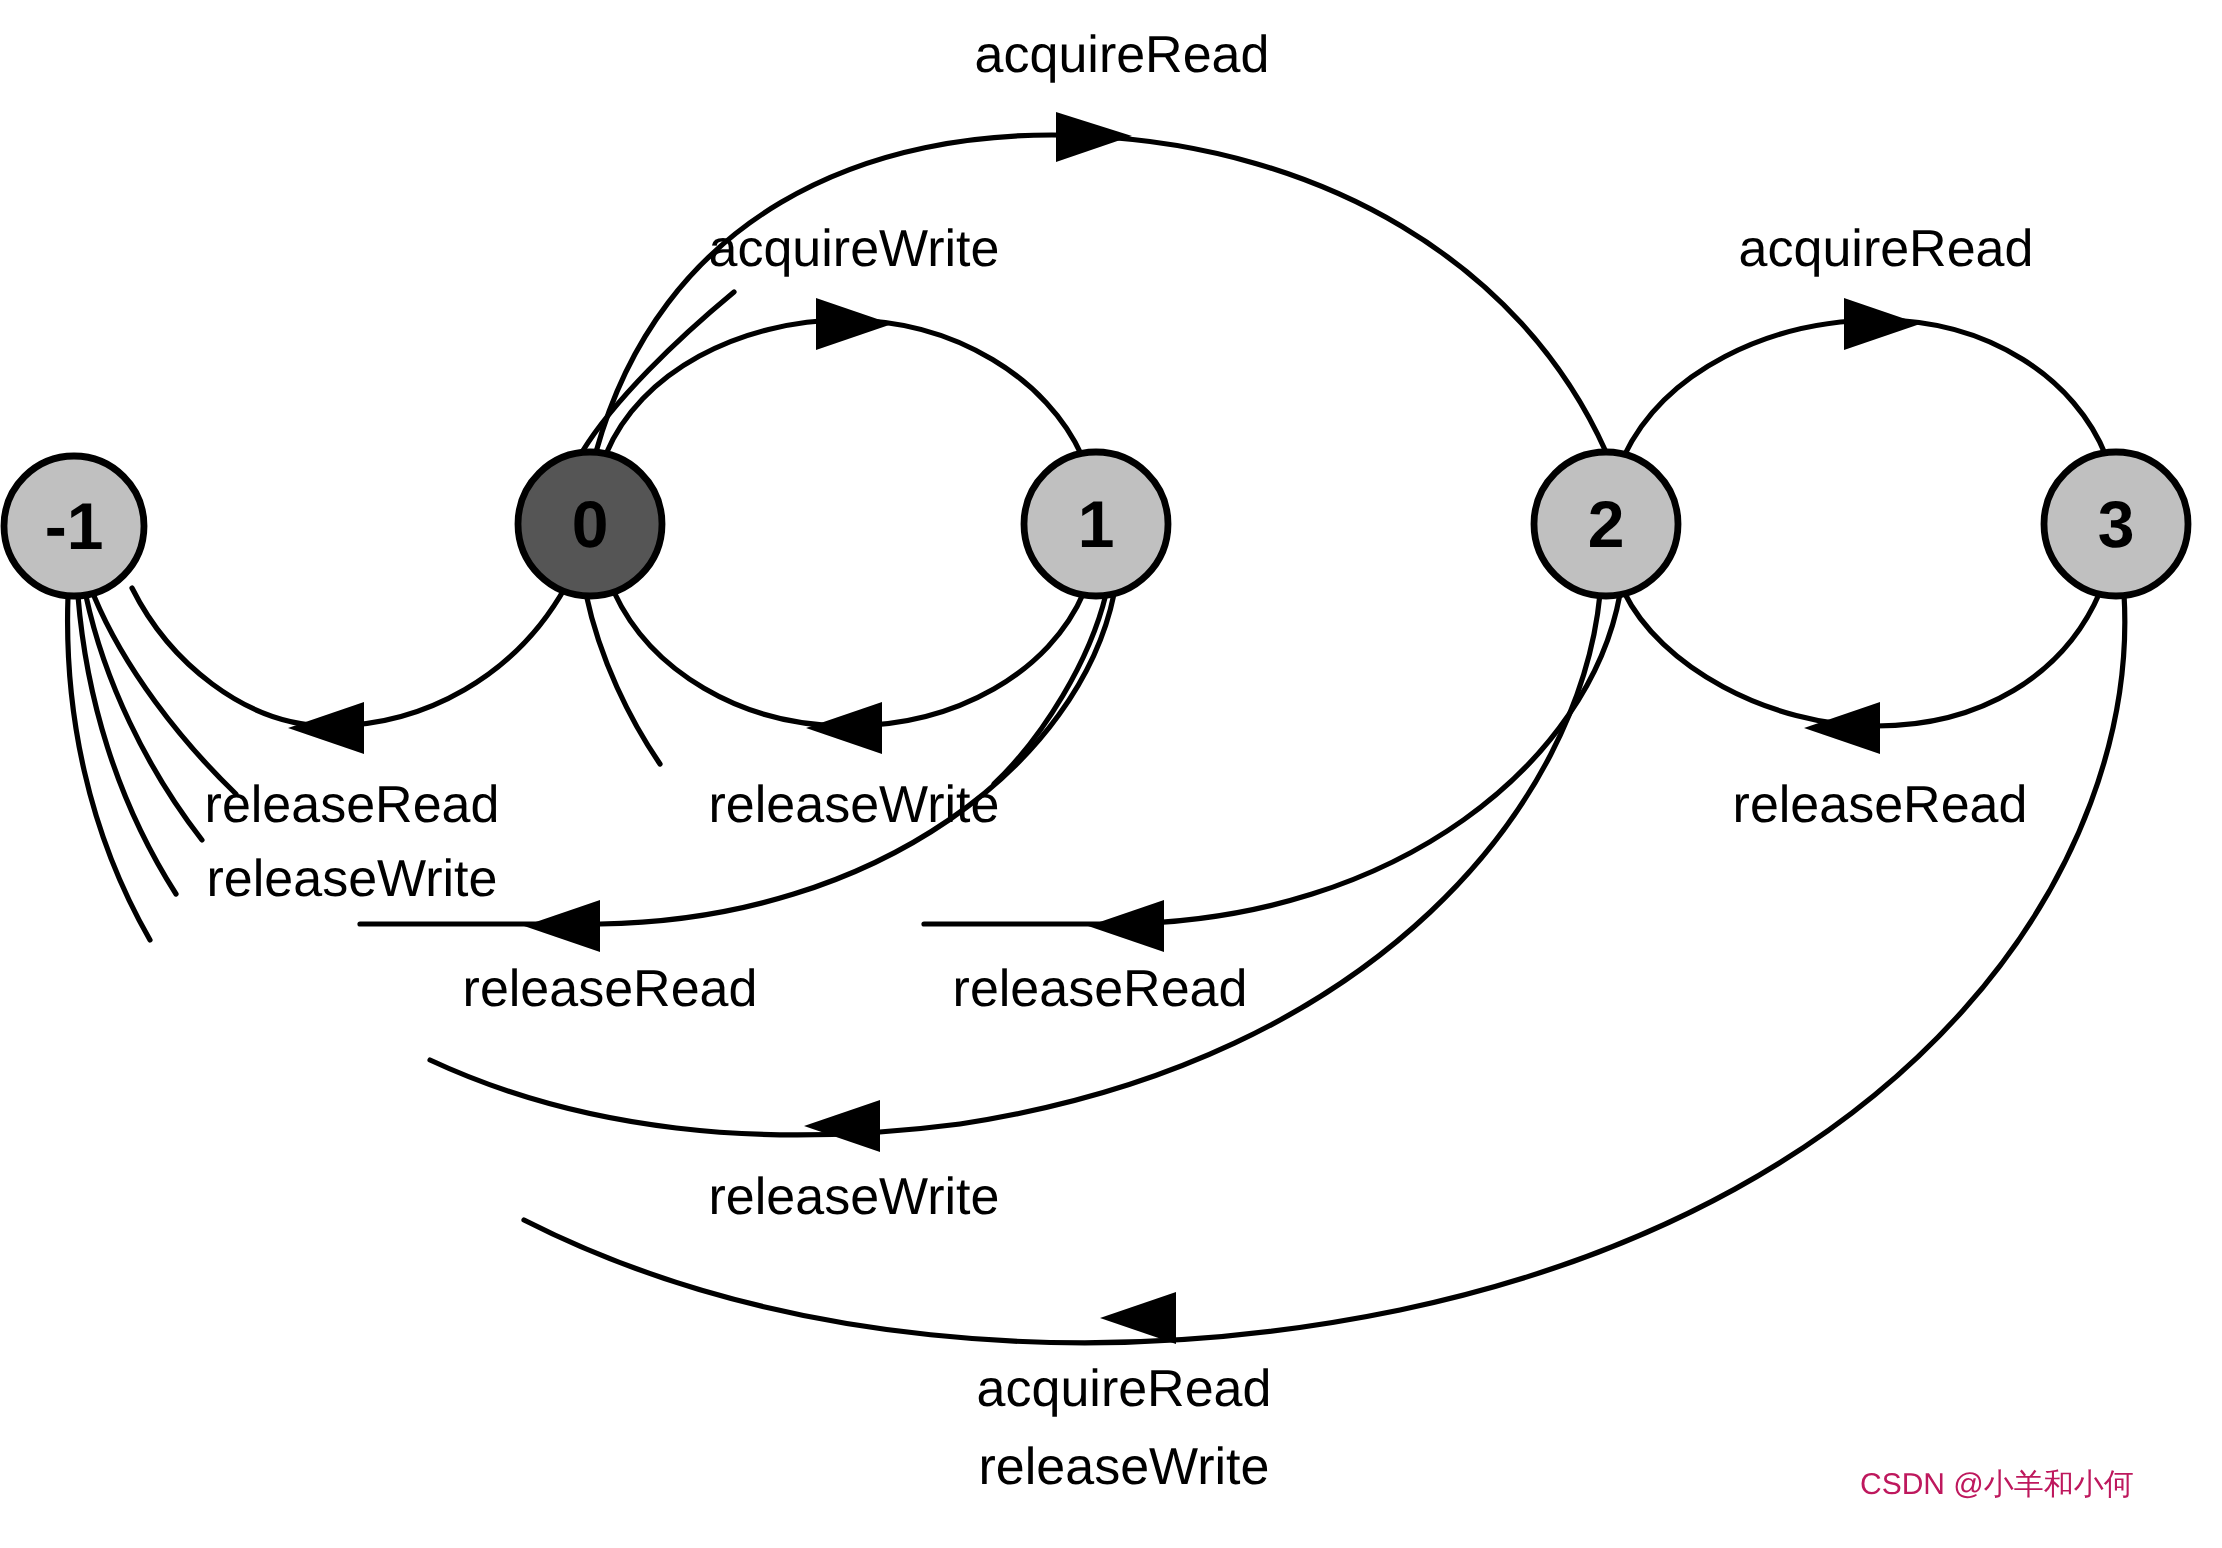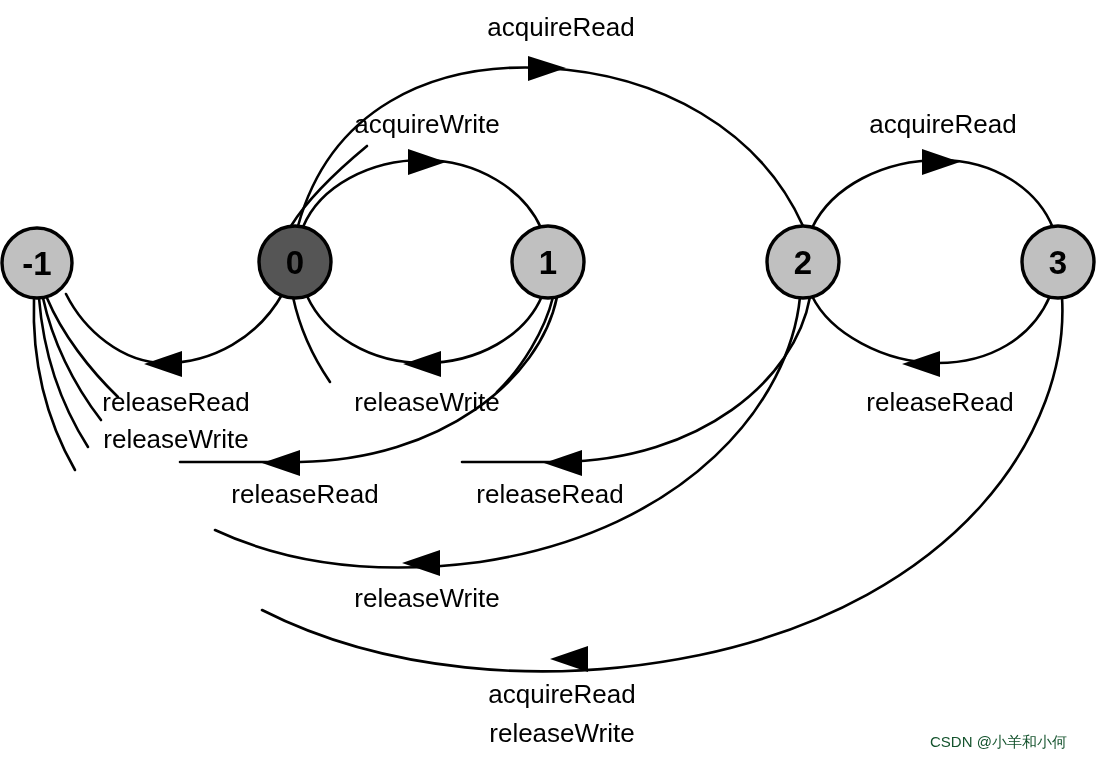--- a/index.html
+++ b/index.html
@@ -4,21 +4,21 @@
 <style>
   html,body{margin:0;padding:0;background:#ffffff;}
   body{font-family:"Liberation Sans",sans-serif;}
   #stage{position:relative;width:1111px;height:774px;background:#ffffff;overflow:hidden;}
   svg#diagram{position:absolute;left:0;top:0;width:1111px;height:774px;}
   .edge-path{fill:none;stroke:#000000;stroke-width:2.6;stroke-linecap:round;}
   .arrow-head{fill:#000000;stroke:none;}
   .node-circle{stroke:#000000;stroke-width:3.4;}
   .node-label{font-family:"Liberation Sans",sans-serif;font-weight:bold;font-size:33px;fill:#000000;text-anchor:middle;dominant-baseline:central;}
   .edge-label{font-family:"Liberation Sans",sans-serif;font-size:26px;fill:#000000;text-anchor:middle;}
-  .watermark{position:absolute;font-family:"Liberation Sans",sans-serif;font-size:15px;color:#14532d;white-space:nowrap;text-align:right;}
+  .watermark{position:absolute;font-family:"Liberation Sans",sans-serif;font-size:15px;color:#be185d;white-space:nowrap;text-align:right;}
 </style>
 </head>
 <body>
 
 <div id="stage">
 
   <svg id="diagram" viewBox="0 0 1111 774">
 
     <g>
 

